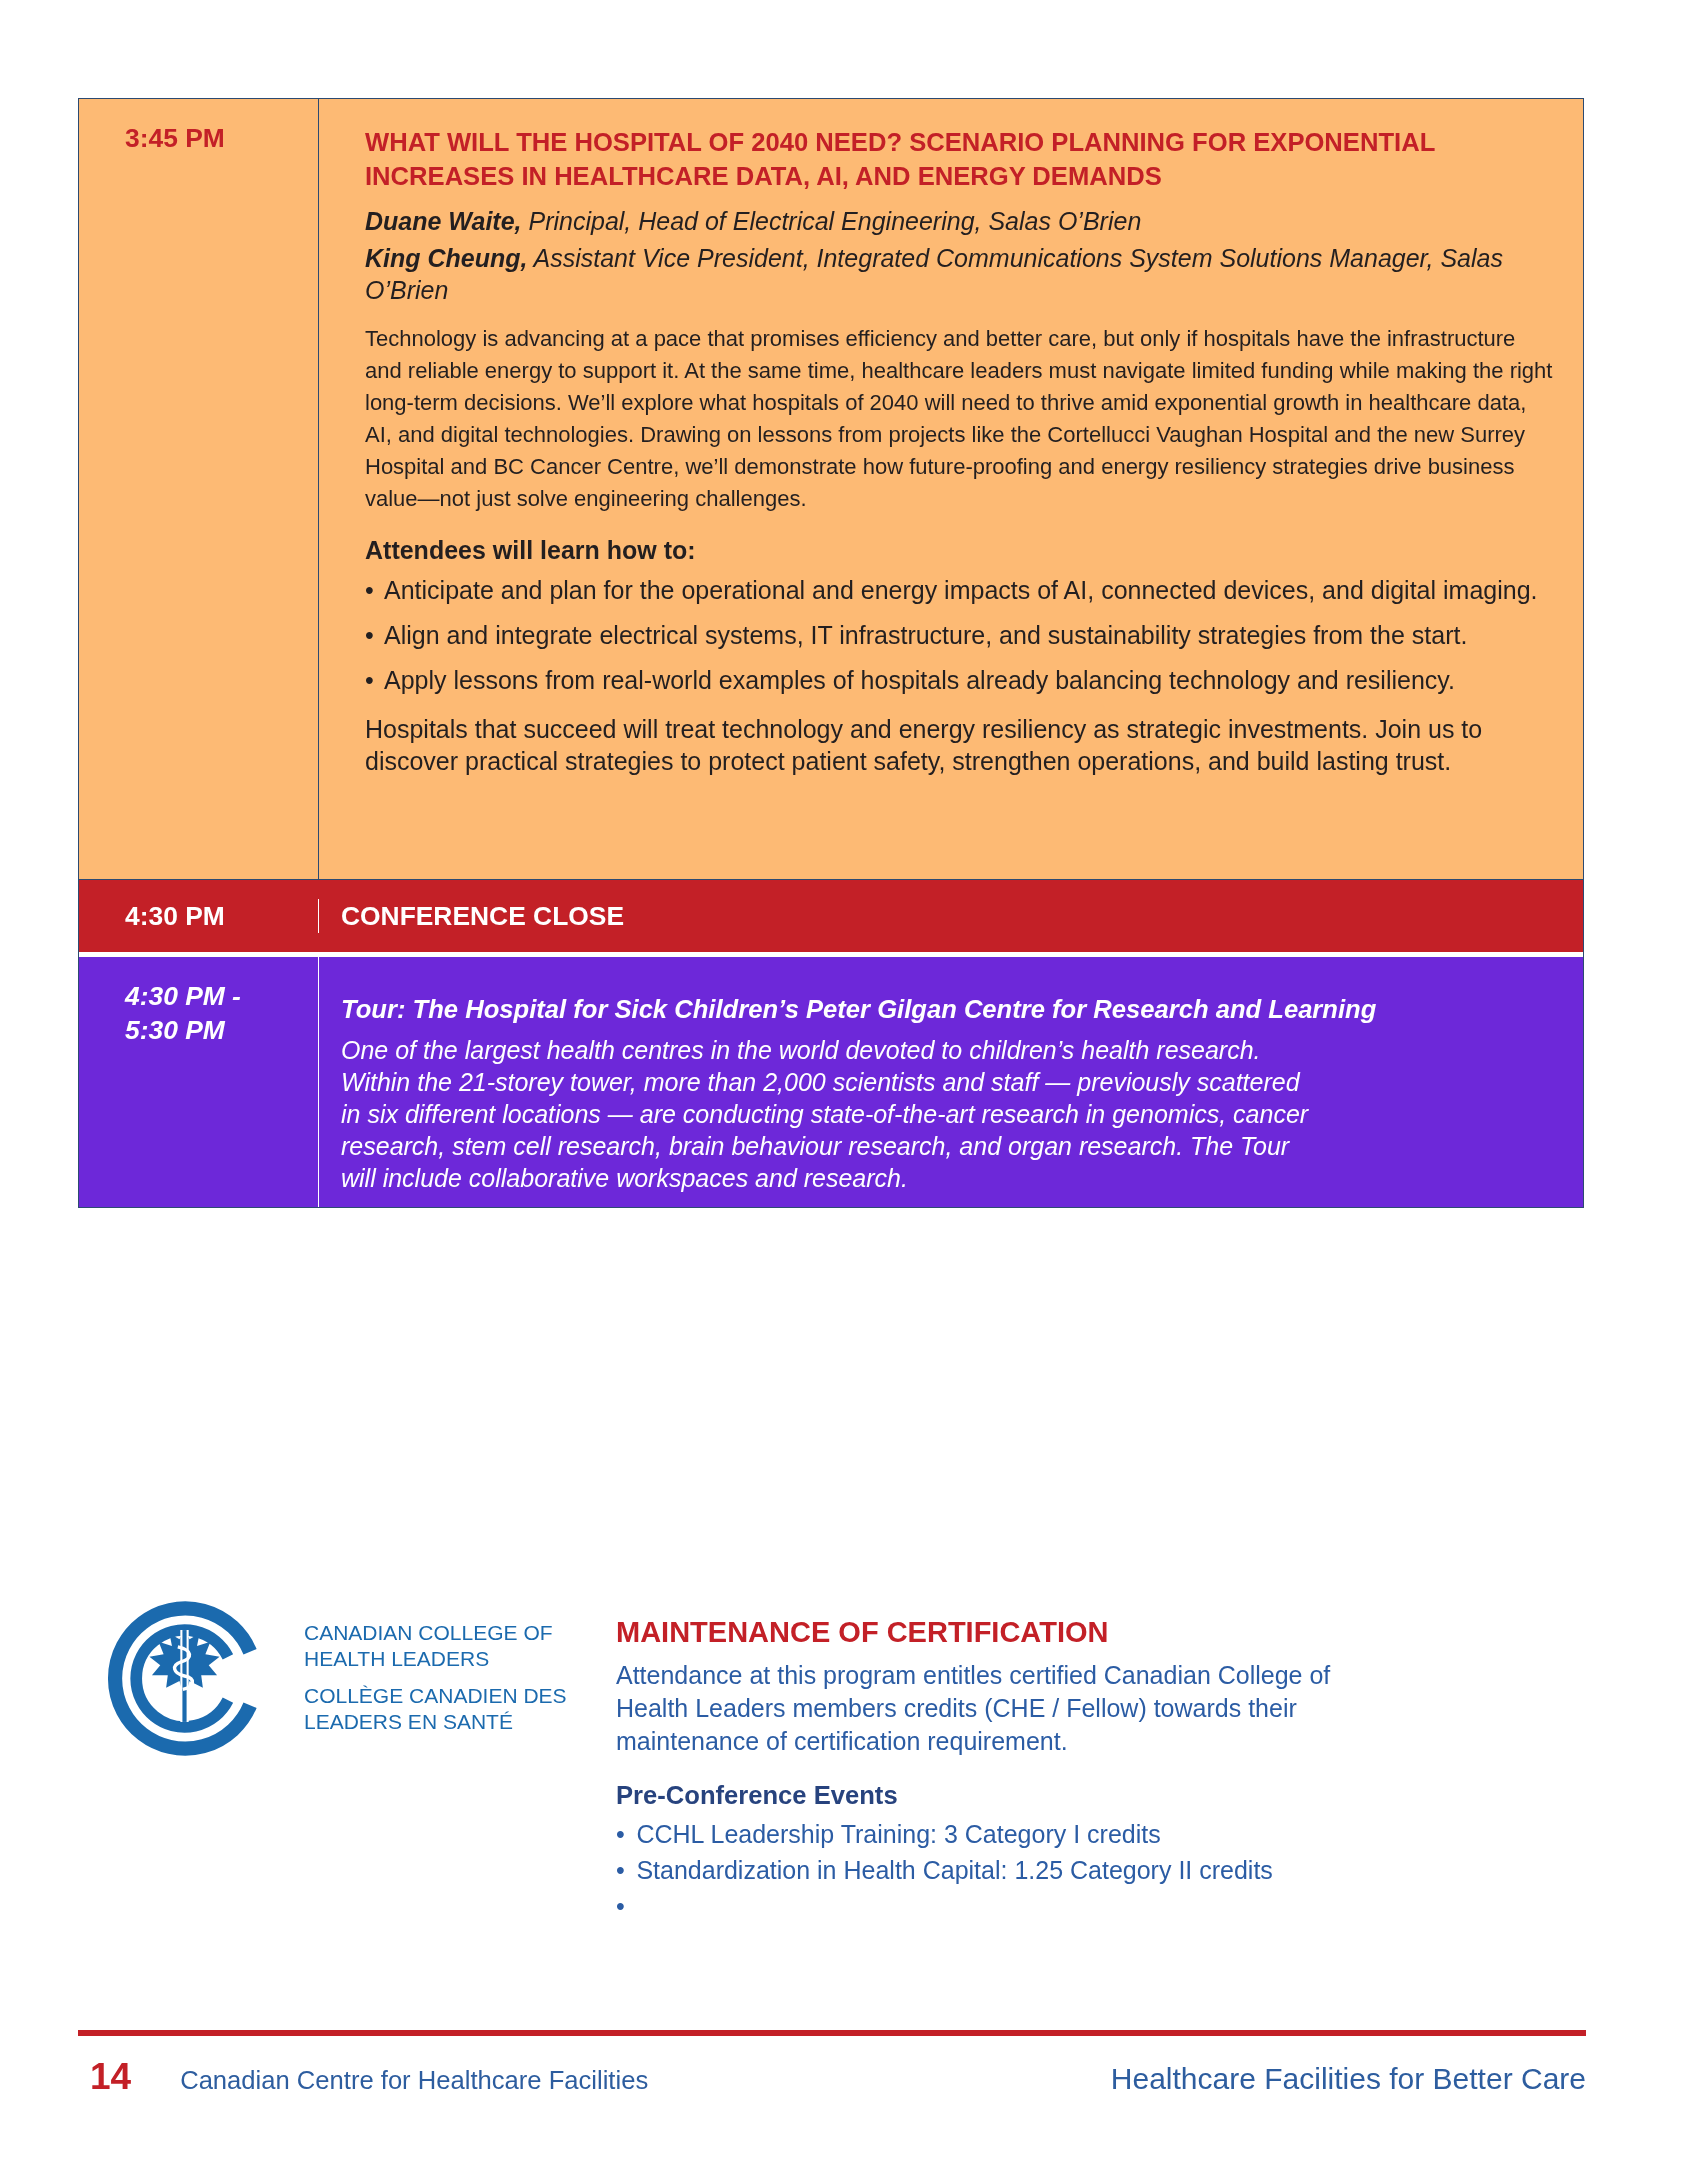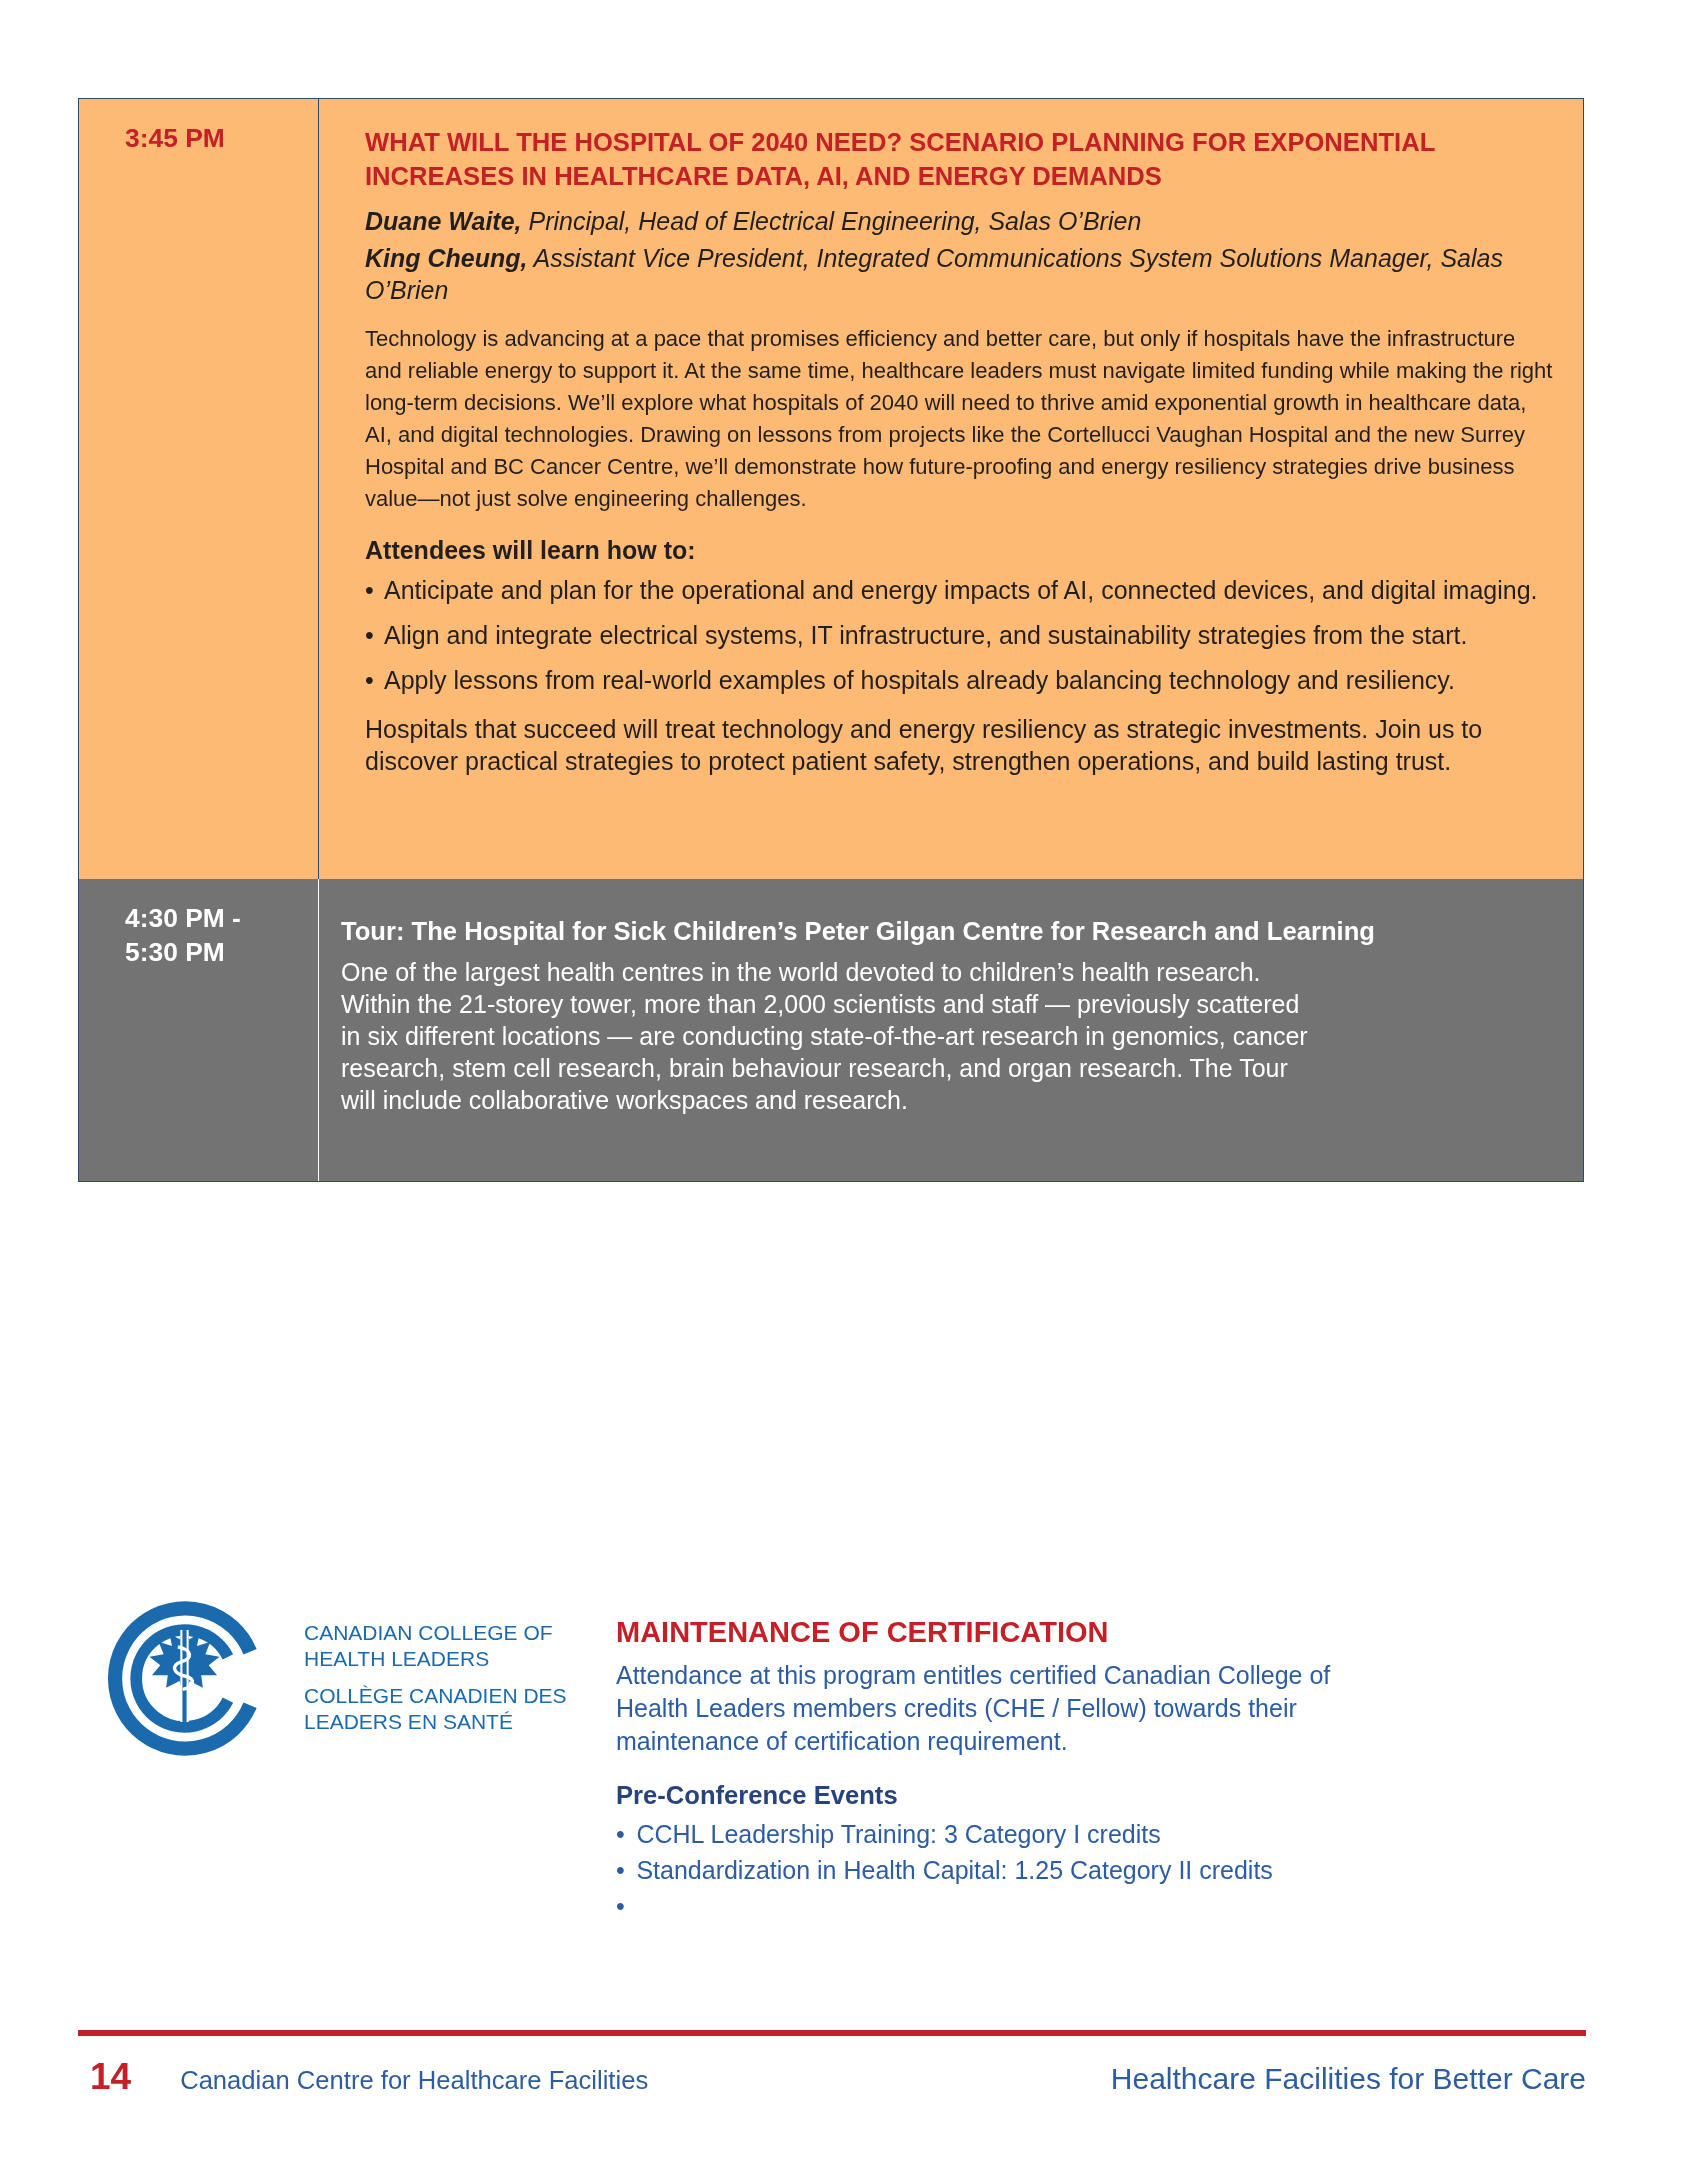--- a/index.html
+++ b/index.html
@@ -5,21 +5,21 @@
   html,body{margin:0;padding:0;background:#ffffff;}
   .page{
     position:relative;width:1685px;height:2181px;background:#ffffff;overflow:hidden;
     font-family:"Liberation Sans","DejaVu Sans",sans-serif;color:#231f20;
   }
   
   .schedule{position:absolute;left:78px;top:98px;width:1504px;border:1.7px solid #2c4a72;}
   .row{display:flex;}
   .row-session{height:780px;background:#fdba74;gap:24px;}
   .row-close{height:72px;background:#c32027;border-top:1.7px solid #2c4a72;border-bottom:5.1px solid #ffffff;align-items:center;}
-  .row-tour{height:302px;background:#737373;}
+  .row-tour{height:250px;background:#6d28d9;font-style:italic;}
   .time-cell{width:240px;flex:0 0 240px;padding:22px 15.3px 0 46px;box-sizing:border-box;}
   .row-session .time-cell{border-right:1.7px solid #2c4a72;}
   .row-close .time-cell,.row-tour .time-cell{border-right:1.7px solid #ffffff;}
   .row-close .time-cell{padding-top:0;}
   .content-cell{flex:1;padding:19px 25.6px 0 22px;box-sizing:border-box;}
   .row-close .content-cell{padding-top:0;}
   .time{font-size:26.4px;font-weight:bold;color:#c32027;line-height:34px;white-space:pre-line;}
   .time-white{color:#ffffff;}
   .session-title{margin:6.8px 0 12px 0;font-size:25.6px;line-height:34px;font-weight:bold;color:#c32027;max-width:1141px;}
   .speaker{margin:0 0 5.1px 0;font-size:25px;line-height:32px;font-style:italic;color:#231f20;}
@@ -78,20 +78,28 @@
           <span>Align and integrate electrical systems, IT infrastructure, and sustainability strategies from the start.</span>
         </div>
         <div class="bullet">
           <span class="glyph">•</span>
           <span>Apply lessons from real-world examples of hospitals already balancing technology and resiliency.</span>
         </div>
         <p class="closing">Hospitals that succeed will treat technology and energy resiliency as strategic investments. Join us to discover practical strategies to protect patient safety, strengthen operations, and build lasting trust.</p>
       </div>
     </div>
 
+    <div class="row row-close">
+      <div class="time-cell">
+        <div class="time time-white">4:30 PM</div>
+      </div>
+      <div class="content-cell">
+        <span class="close-title">CONFERENCE CLOSE</span>
+      </div>
+    </div>
 
     <div class="row row-tour">
       <div class="time-cell">
         <div class="time time-white">4:30 PM -
 5:30 PM</div>
       </div>
       <div class="content-cell">
         <h3 class="tour-title">Tour: The Hospital for Sick Children’s Peter Gilgan Centre for Research and Learning</h3>
         <p class="tour-desc">One of the largest health centres in the world devoted to children’s health research. Within the 21-storey tower, more than 2,000 scientists and staff — previously scattered in six different locations — are conducting state-of-the-art research in genomics, cancer research, stem cell research, brain behaviour research, and organ research. The Tour will include collaborative workspaces and research.</p>
       </div>

